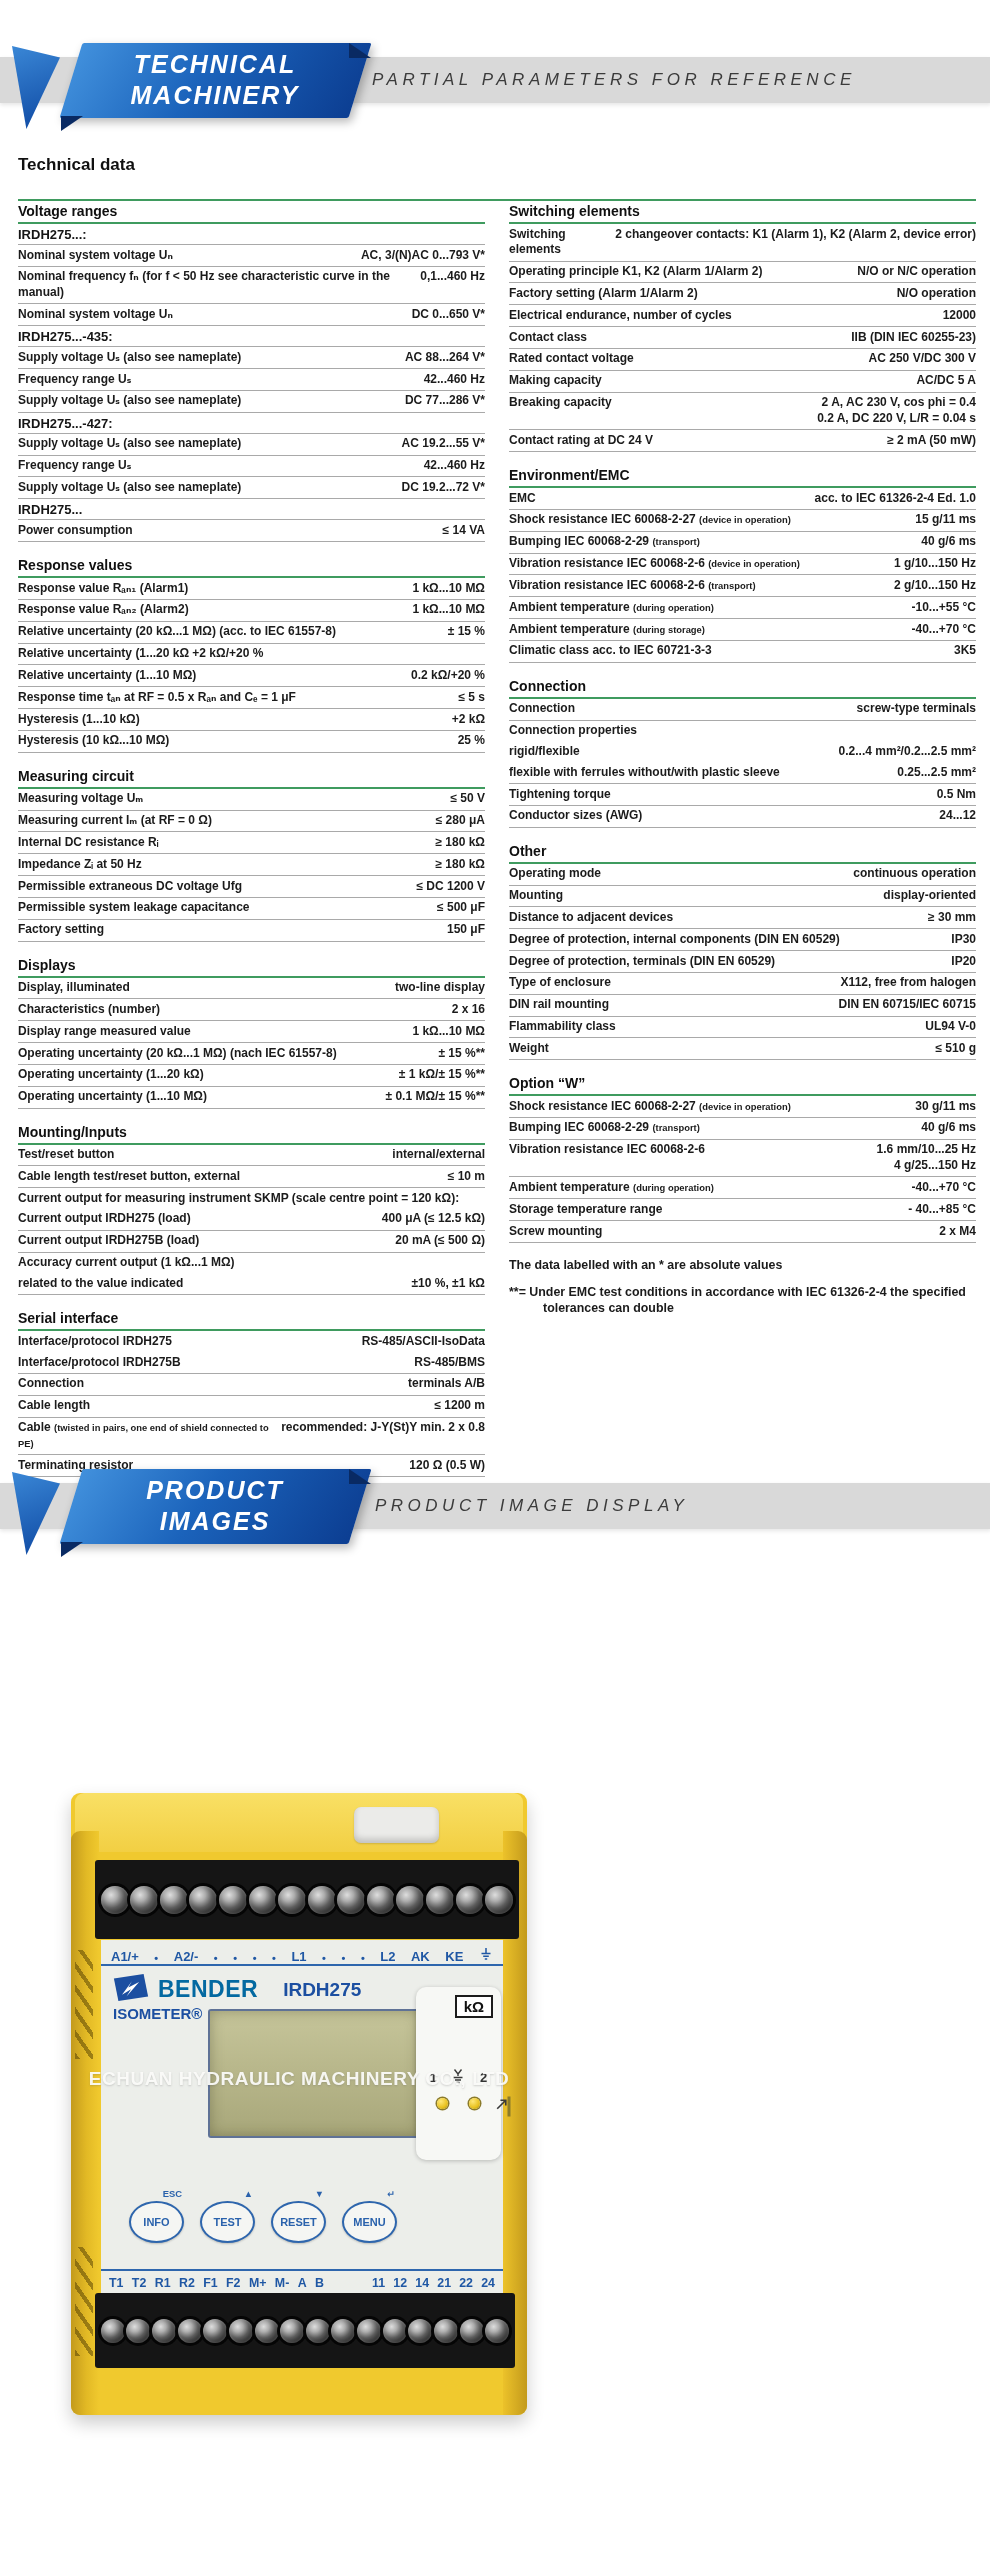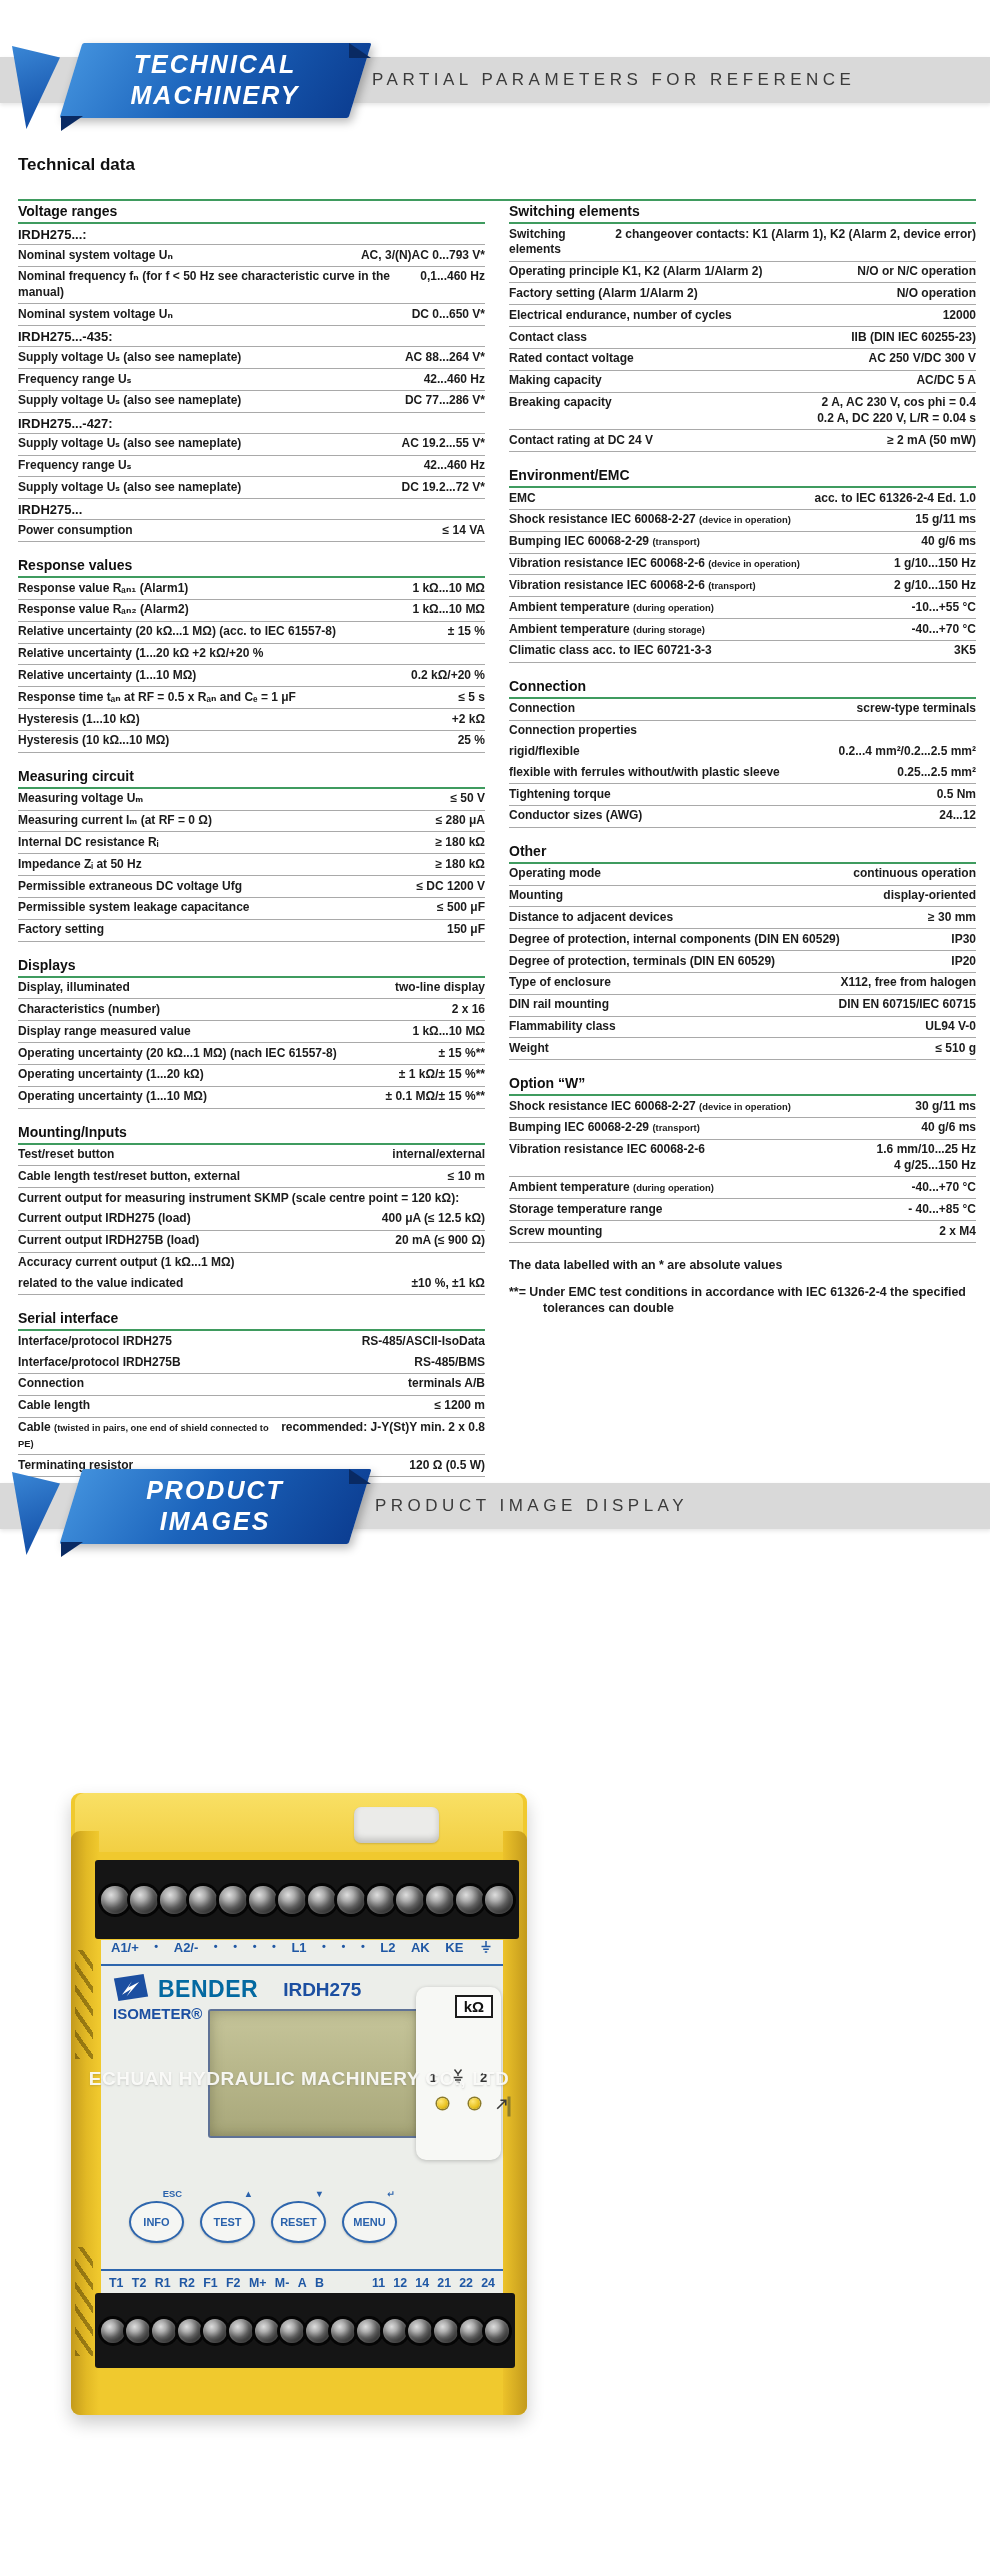--- a/index.html
+++ b/index.html
@@ -3,21 +3,21 @@
 <meta charset="utf-8">
 <style>
   * { margin:0; padding:0; box-sizing:border-box; }
   body { background:#fff; font-family:"Liberation Sans","DejaVu Sans",sans-serif; }
   .page { position:relative; width:991px; height:2576px; background:#fff; overflow:hidden; }
 
   
   .banner { position:absolute; left:0; width:991px; height:129px; }
   .strip { position:absolute; left:0; top:14px; width:991px; height:46px; background:#d9d9d9; box-shadow:0 2px 4px rgba(0,0,0,.10); }
   .strip-sub { position:absolute; top:14px; height:46px; display:flex; align-items:center;
-    font-size:17px; letter-spacing:4.5px; color:#3b3b3b; white-space:nowrap; }
+    font-style:italic; font-size:17px; letter-spacing:4.5px; color:#3b3b3b; white-space:nowrap; }
   .rib-main { position:absolute; left:71px; top:0; width:289px; height:75px;
     background:linear-gradient(110deg,#4190dc 0%,#1b63bb 45%,#0c3e92 100%);
     transform:skewX(-17deg); box-shadow:4px 4px 9px rgba(0,0,0,.28); border-radius:2px; }
   .rib-tri { position:absolute; left:12px; top:3px; width:48px; height:83px;
     background:linear-gradient(160deg,#3a87d6,#0d47a1);
     clip-path:polygon(0 0,100% 14%,30% 100%); }
   .rib-fold-l { position:absolute; left:61px; top:73px; width:0; height:0;
     border-top:15px solid #092a63; border-right:22px solid transparent; }
   .rib-fold-r { position:absolute; left:349px; top:0; width:0; height:0;
     border-bottom:15px solid #092a63; border-right:22px solid transparent; }
@@ -60,21 +60,21 @@
     display:flex; align-items:center; justify-content:space-around; padding:0 5px; }
   .term-top { top:67px; height:79px; }
   .term-bottom { top:500px; height:75px; right:12px; }
   .screw { border-radius:50%;
     background:radial-gradient(circle at 36% 32%, #dedede 0%, #adadad 24%, #5c5c5c 50%, #262626 78%, #101010 100%);
     box-shadow:0 0 0 3px #050505, inset 0 0 3px rgba(255,255,255,.3); }
   .term-top .screw { width:28px; height:28px; }
   .term-bottom .screw { width:24px; height:24px; }
   .panel { position:absolute; left:30px; right:24px; top:147px; height:354px; background:#eceeea; }
   .toplabels { position:absolute; left:0; right:0; top:0; height:26px; padding:0 10px;
-    display:flex; align-items:flex-start; justify-content:space-between; border-bottom:2px solid #2e66ad;
+    display:flex; align-items:flex-end; justify-content:space-between; border-bottom:2px solid #2e66ad;
     color:#1f57a4; font-weight:bold; font-size:13px; }
   .tdot { font-size:11px; }
   .brandrow { position:absolute; left:12px; top:34px; display:flex; align-items:center; gap:9px; }
   .brand { font-size:23px; font-weight:bold; color:#0369a1; letter-spacing:0.5px; }
   .model { font-size:19px; font-weight:bold; color:#1c4fa1; margin-left:16px; }
   .series { position:absolute; left:12px; top:65px; font-size:15px; font-weight:bold; color:#1c4fa1; }
   .lcd { position:absolute; left:107px; top:69px; width:213px; height:129px;
     background:linear-gradient(#c6c59a,#a8a77a); border:2px solid #5f7296; border-radius:3px;
     box-shadow:inset 0 0 14px rgba(55,55,25,.35); }
   .kcard { position:absolute; right:2px; top:47px; width:85px; height:173px; background:#f7f8f5;
@@ -276,21 +276,21 @@
           <div class="trow nb">
             <span class="tl">Current output for measuring instrument SKMP (scale centre point = 120 kΩ):</span>
             <span class="tv"></span>
           </div>
           <div class="trow">
             <span class="tl">Current output IRDH275 (load)</span>
             <span class="tv">400 μA (≤ 12.5 kΩ)</span>
           </div>
           <div class="trow">
             <span class="tl">Current output IRDH275B (load)</span>
-            <span class="tv">20 mA (≤ 900 Ω)</span>
+            <span class="tv">20 mA (≤ 500 Ω)</span>
           </div>
           <div class="trow nb">
             <span class="tl">Accuracy current output (1 kΩ...1 MΩ)</span>
             <span class="tv"></span>
           </div>
           <div class="trow">
             <span class="tl">related to the value indicated</span>
             <span class="tv">±10 %, ±1 kΩ</span>
           </div>
         </div>

